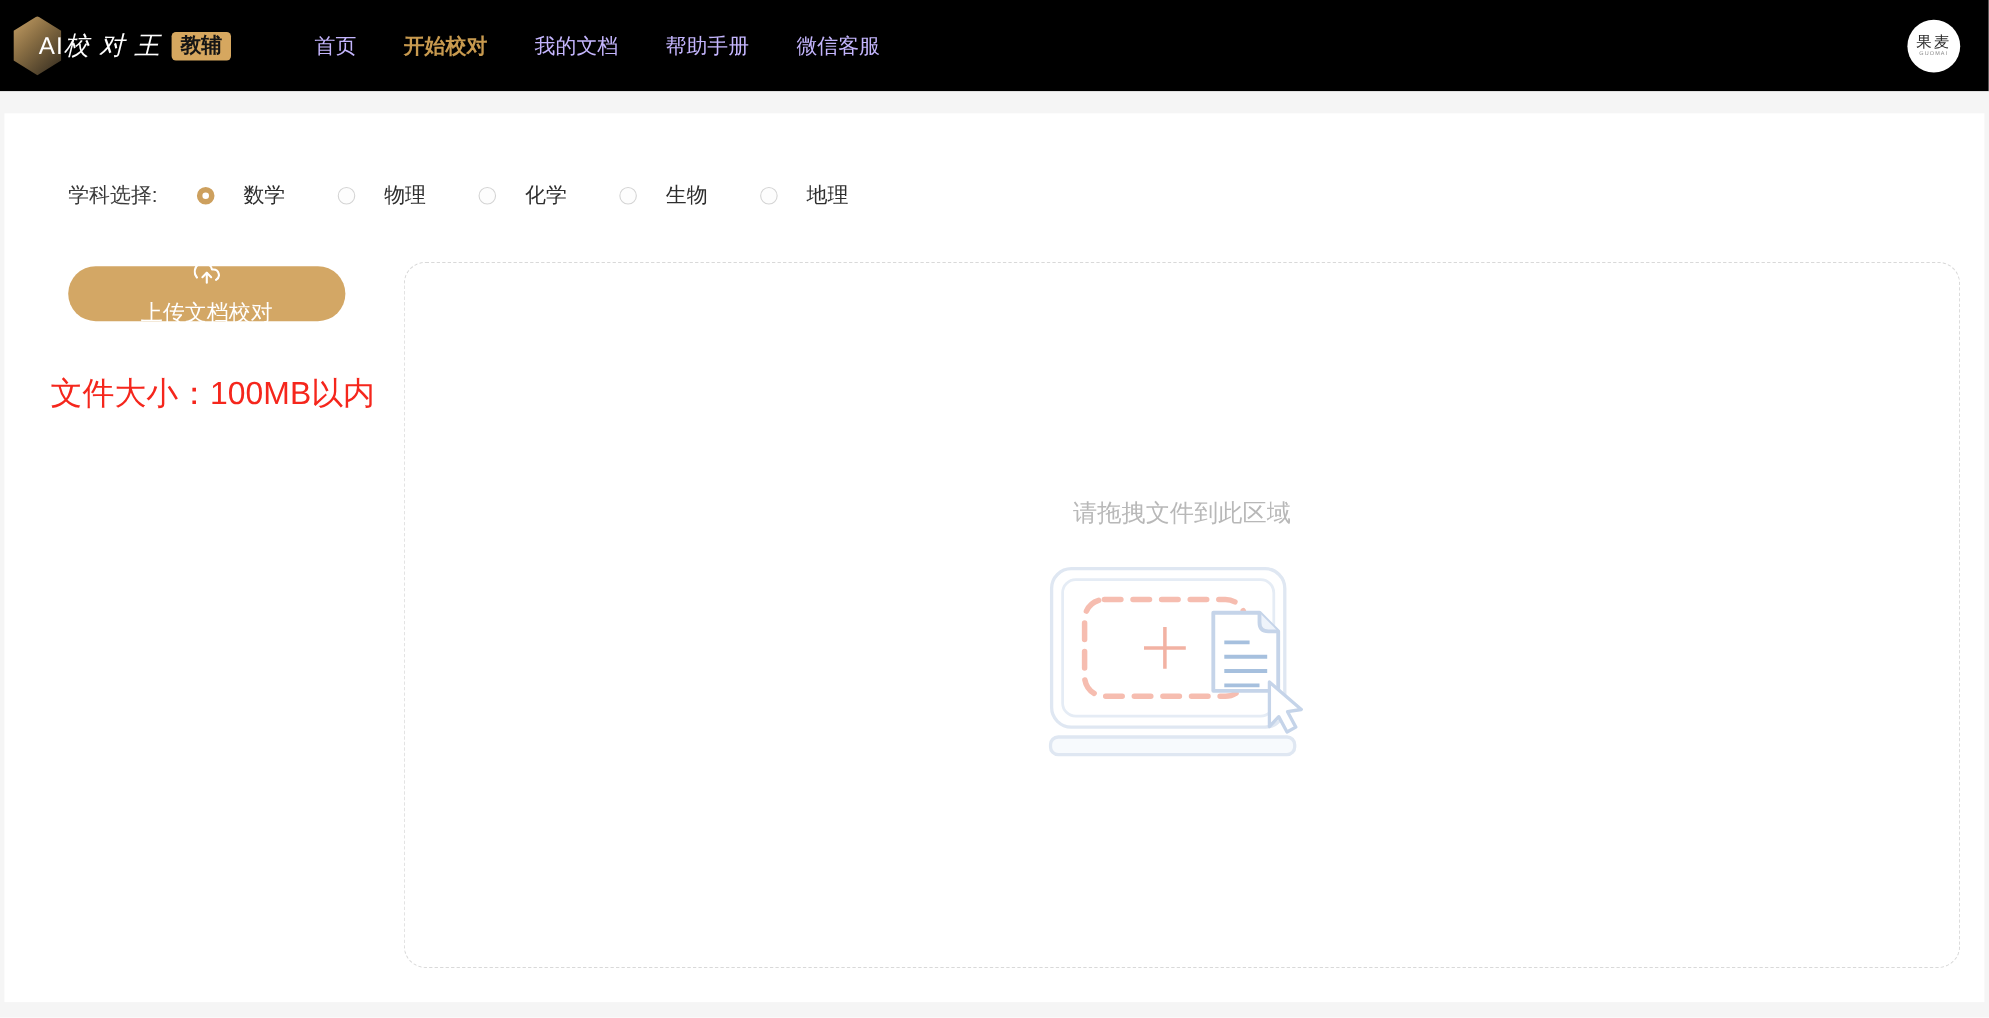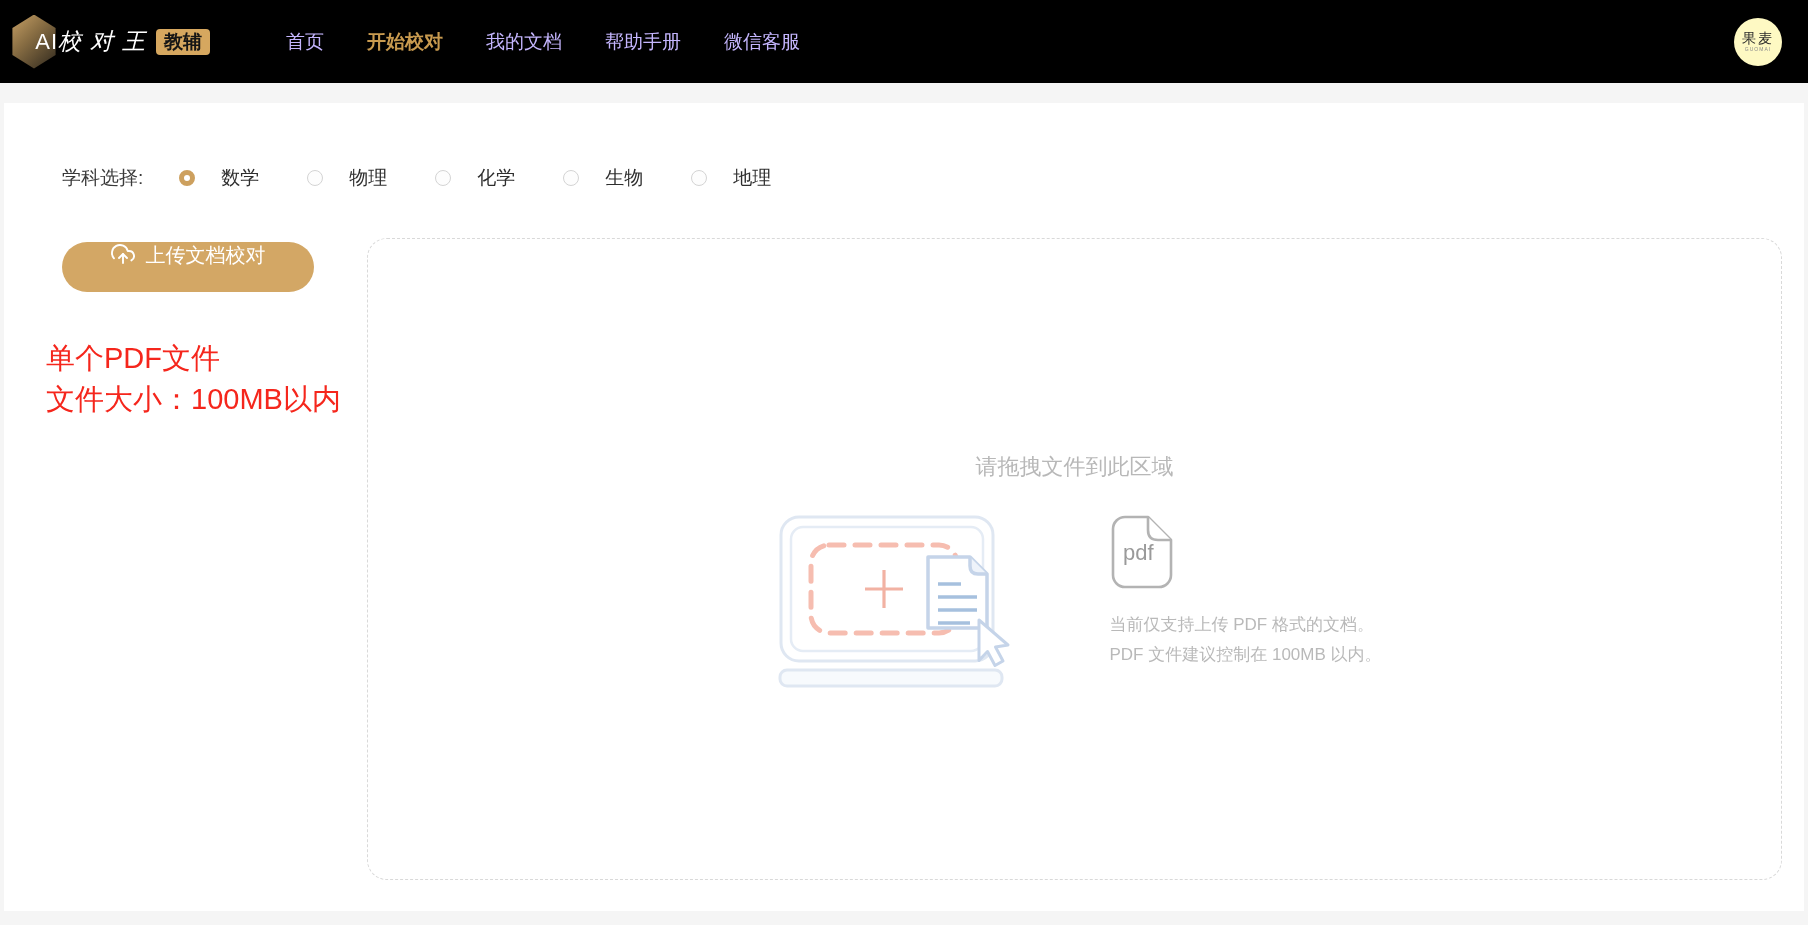--- a/index.html
+++ b/index.html
@@ -32,21 +32,21 @@
     padding: 3px 8px 4px; border-radius: 4px; margin-left: 2px; line-height: 1;
   }
   .nav { display: flex; gap: 39px; margin-left: 74px; }
   .nav-item {
     color: #c4b5fd; font-size: 19px; cursor: pointer; white-space: nowrap;
     padding: 6px 2px;
   }
   .nav-item.active { color: #c89a4f; font-weight: 700; }
   .avatar {
     margin-left: auto; width: 48px; height: 48px; border-radius: 50%;
-    background: #fef9c3; display: flex; flex-direction: column;
+    background: #ffffff; display: flex; flex-direction: column;
     align-items: center; justify-content: center; cursor: pointer;
   }
   .avatar .cn { font-size: 14px; color: #2b2b2b; letter-spacing: 2px; line-height: 15px; }
   .avatar .en { font-size: 5px; color: #8a8a8a; letter-spacing: 1px; line-height: 7px; }
 
   
   .page-body { background: #f5f5f5; padding: 20px 4px 14px; }
   .card { background: #fff; height: 808px; padding: 62px 0 0 42px; }
 
   
@@ -58,22 +58,22 @@
   .radio-group.selected .radio-circle { border: 5px solid #cda05e; background: #fff; }
   .radio-label { color: #2e2e2e; }
 
   
   .upload-row { display: flex; margin-top: 47px; padding-right: 22px; }
   .left-col { width: 321px; flex-shrink: 0; }
   .upload-btn {
     margin-left: 16px; margin-top: 4px;
     width: 252px; height: 50px; border-radius: 25px; border: none;
     background: #d3a765; color: #fff; font-size: 20px;
-    display: flex; justify-content: center; gap: 11px;
-    cursor: pointer; font-family: inherit;
+    display: flex; align-items: center; justify-content: center; gap: 11px;
+    cursor: pointer; font-family: inherit; flex-direction: column;
   }
   .upload-btn svg { flex-shrink: 0; }
   .notice { margin-top: 46px; color: #f5261c; font-size: 29px; line-height: 41px; white-space: nowrap; }
 
   
   .dropzone {
     flex: 1; height: 642px;
     border: 1px dashed #d9d9d9; border-radius: 20px;
     display: flex; flex-direction: column; align-items: center; justify-content: center;
     background: #fff; padding-top: 24px;
@@ -142,21 +142,20 @@
       <div class="left-col">
         <button class="upload-btn">
           <svg width="24" height="24" viewBox="0 0 24 24" fill="none" stroke="#ffffff" stroke-width="1.9" stroke-linecap="round" stroke-linejoin="round">
             <path d="M20.39 18.39A5 5 0 0 0 18 9h-1.26A8 8 0 1 0 3 16.3"></path>
             <polyline points="16 16 12 12 8 16"></polyline>
             <line x1="12" y1="12" x2="12" y2="21"></line>
           </svg>
           <span>上传文档校对</span>
         </button>
         <div class="notice">
-          <div>单个PDF文件</div>
           <div>文件大小：100MB以内</div>
         </div>
       </div>
 
       <div class="dropzone">
         <div class="dz-title">请拖拽文件到此区域</div>
 
         <div class="dz-illustration-row">
 
           <svg width="244" height="176" viewBox="0 0 244 176" fill="none">
@@ -168,30 +167,19 @@
             <rect x="2" y="156" width="222" height="16" rx="7" fill="#f7fafd" stroke="#dfe7f2" stroke-width="3"></rect>
             <path d="M150 43 h42 l17 17 v54 h-59 z" fill="#ffffff" stroke="#c5d4e9" stroke-width="3.5" stroke-linejoin="round"></path>
             <path d="M192 43 v9 q0 8 8 8 h9" fill="#eef3fa" stroke="#c5d4e9" stroke-width="3.5" stroke-linejoin="round"></path>
             <line x1="160" y1="70" x2="183" y2="70" stroke="#a6c0de" stroke-width="3.5"></line>
             <line x1="160" y1="83" x2="199" y2="83" stroke="#a6c0de" stroke-width="3.5"></line>
             <line x1="160" y1="96" x2="199" y2="96" stroke="#a6c0de" stroke-width="3.5"></line>
             <line x1="160" y1="109" x2="192" y2="109" stroke="#a6c0de" stroke-width="3.5"></line>
             <path d="M201 106 l29 25 -12.5 2 7.5 14 -8 4.5 -7.5 -14 -8.5 9 z" fill="#ffffff" stroke="#c5d4e9" stroke-width="3" stroke-linejoin="round"></path>
           </svg>
 
-          <div class="pdf-col">
-            <svg width="64" height="76" viewBox="0 0 64 76" fill="none">
-              <path d="M15 3 H38 L61 26 V61 c0 6.6 -5.4 12 -12 12 H15 C8.4 73 3 67.6 3 61 V15 C3 8.4 8.4 3 15 3 Z" fill="#ffffff" stroke="#b3b3b3" stroke-width="2.6" stroke-linejoin="round"></path>
-              <path d="M38 3 v13 q0 10 10 10 h13" fill="#ffffff" stroke="#b3b3b3" stroke-width="2.6" stroke-linejoin="round"></path>
-              <text x="13" y="46" font-size="22" fill="#9a9a9a" font-family="Liberation Sans, DejaVu Sans, sans-serif">pdf</text>
-            </svg>
-            <div class="pdf-hints">
-              <div>当前仅支持上传 PDF 格式的文档。</div>
-              <div>PDF 文件建议控制在 100MB 以内。</div>
-            </div>
-          </div>
 
         </div>
       </div>
     </div>
 
   </div>
 </div>
 
 </body></html>

